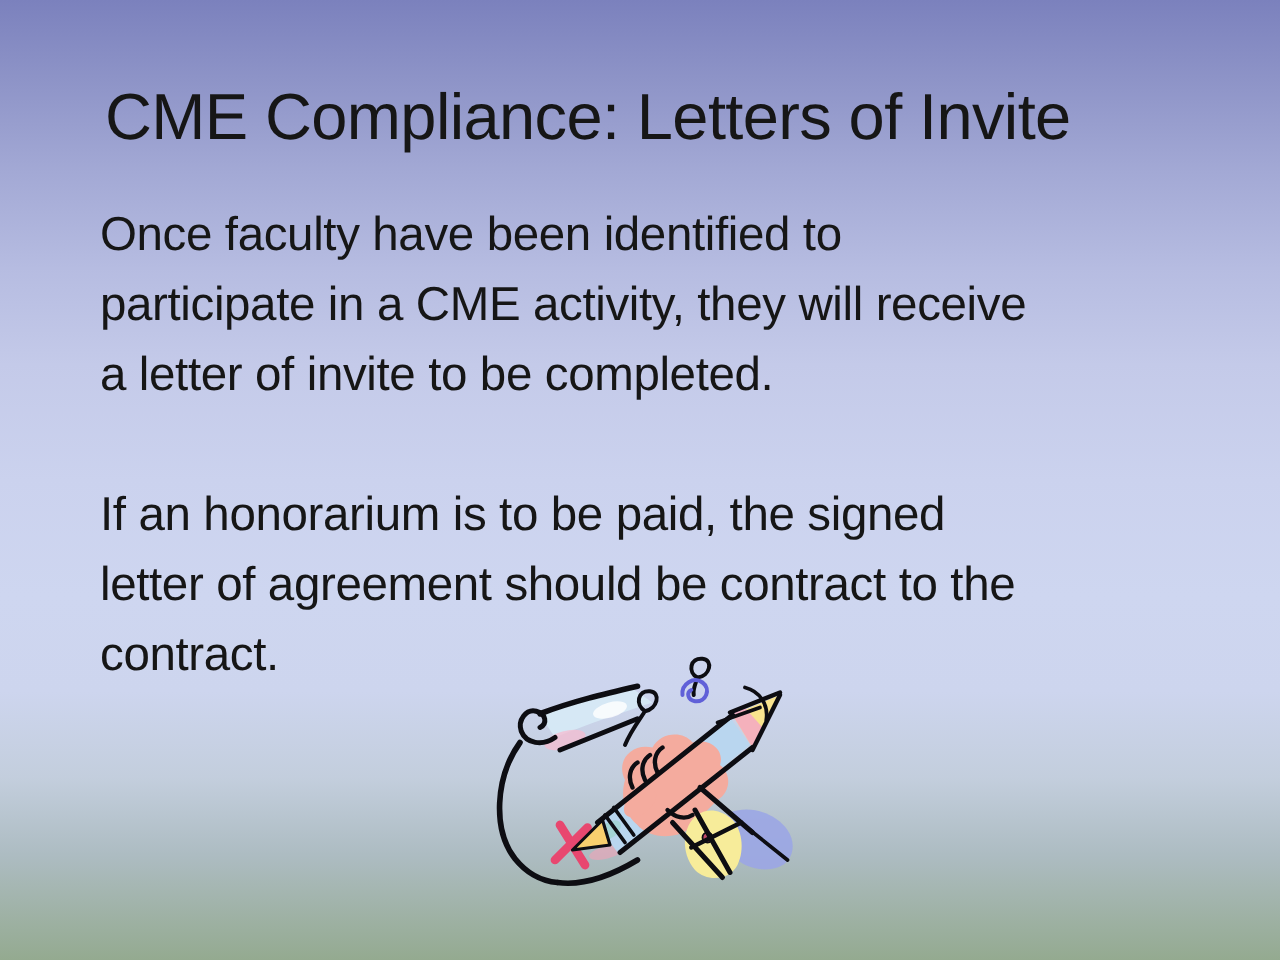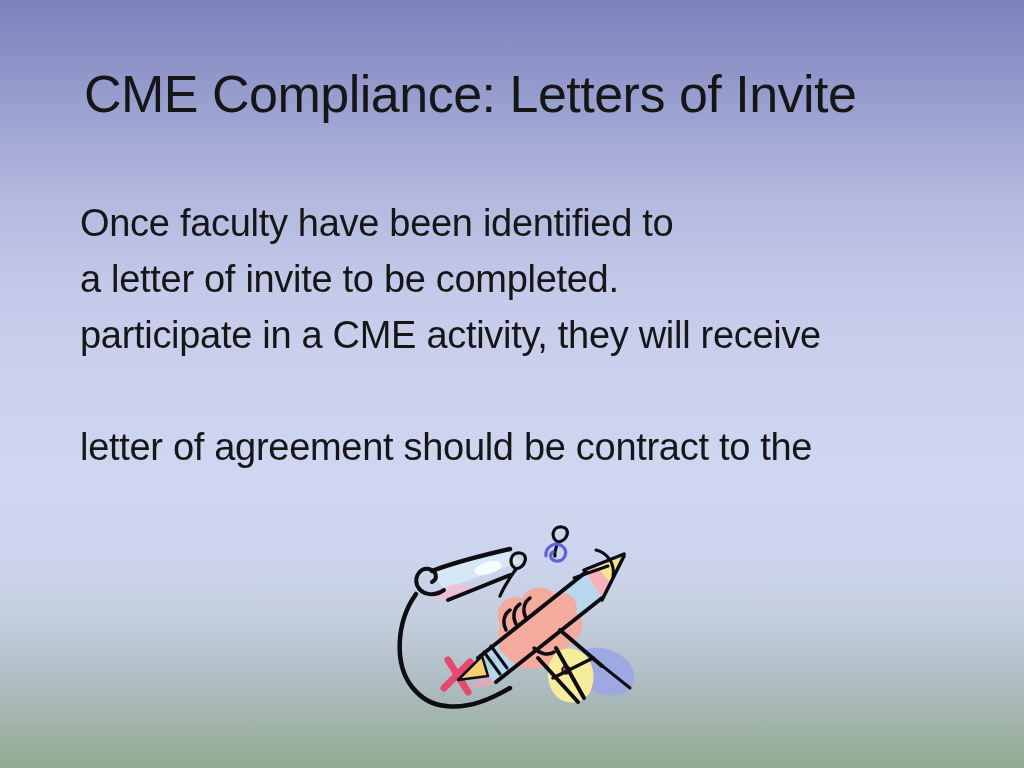--- a/index.html
+++ b/index.html
@@ -35,21 +35,20 @@
     letter-spacing: -0.5px;
     color: var(--text-color, #161616);
     white-space: nowrap;
   }
   .body-text {
     position: absolute;
     left: 80px;
     top: 160px;
     width: 900px;
     color: var(--text-color, #161616);
-    margin-top: 35px;
   }
   .para {
     margin: 0 0 56px 0;
   }
   .line {
     font-size: 38px;
     line-height: 56px;
     letter-spacing: -0.3px;
     white-space: nowrap;
   }
@@ -64,25 +63,27 @@
 </head>
 <body>
 
 <div class="slide">
 
   <h1 class="title">CME Compliance: Letters of Invite</h1>
 
   <div class="body-text">
     <div class="para">
       <div class="line">Once faculty have been identified to</div>
+      <div class="line">participate in a CME activity, they will receive</div>
       <div class="line">a letter of invite to be completed.</div>
-      <div class="line">participate in a CME activity, they will receive</div>
     </div>
     <div class="para">
+      <div class="line">If an honorarium is to be paid, the signed</div>
       <div class="line">letter of agreement should be contract to the</div>
+      <div class="line">contract.</div>
     </div>
   </div>
 
   <svg class="clipart" viewBox="0 0 262 215" xmlns="http://www.w3.org/2000/svg">
 
     <g>
       <path d="M196,138 C212,132 232,138 242,152 C250,164 246,178 234,182 C222,186 206,182 198,172 C190,162 188,146 196,138 Z" fill="#9ba6e4" opacity="0.9"></path>
     </g>
 
     <g>

